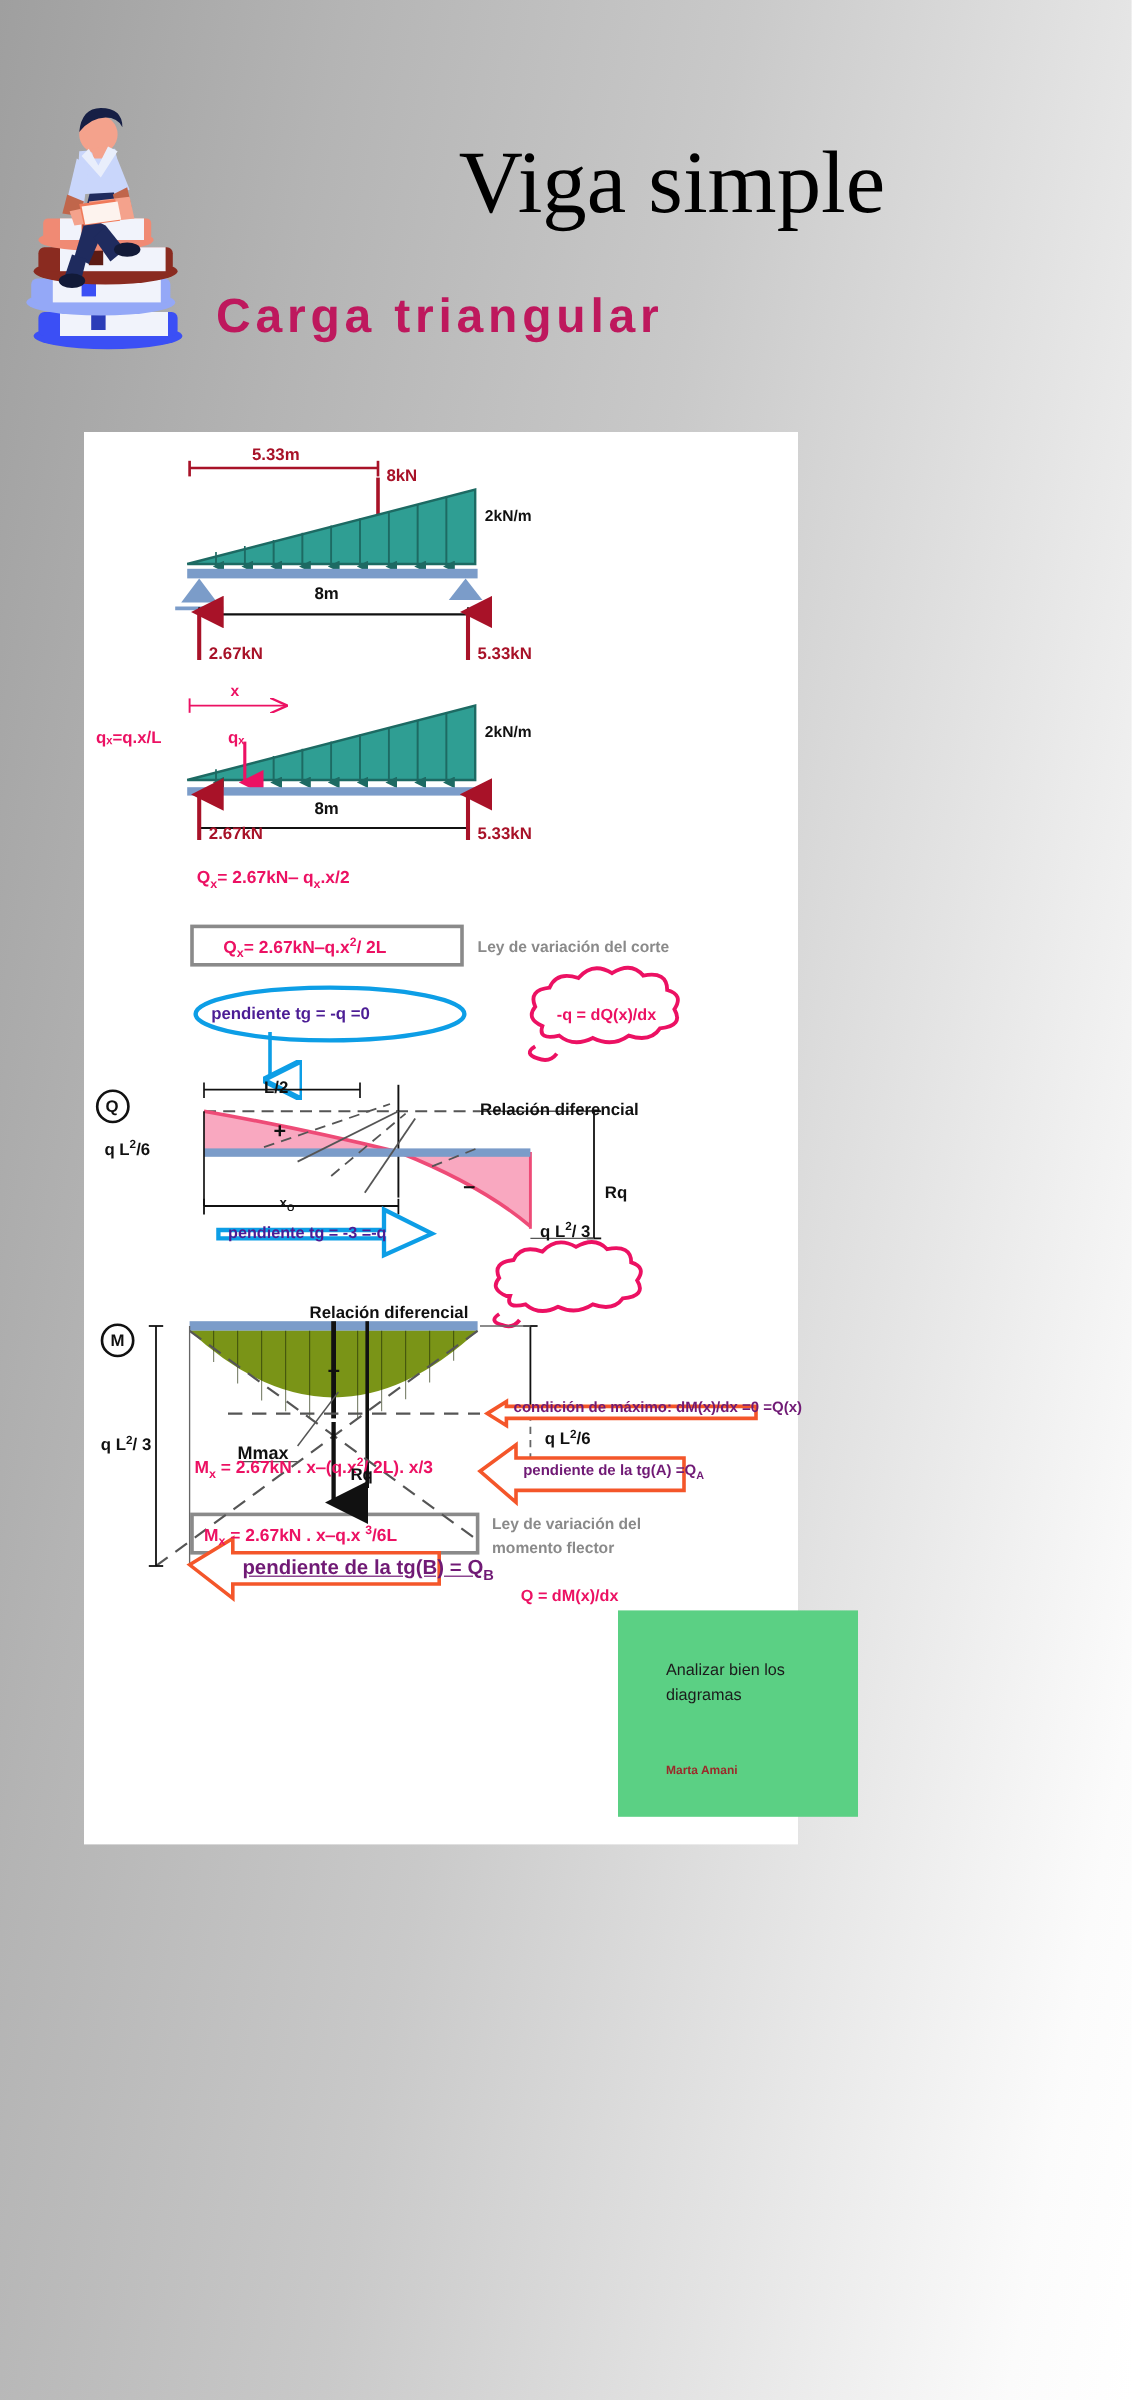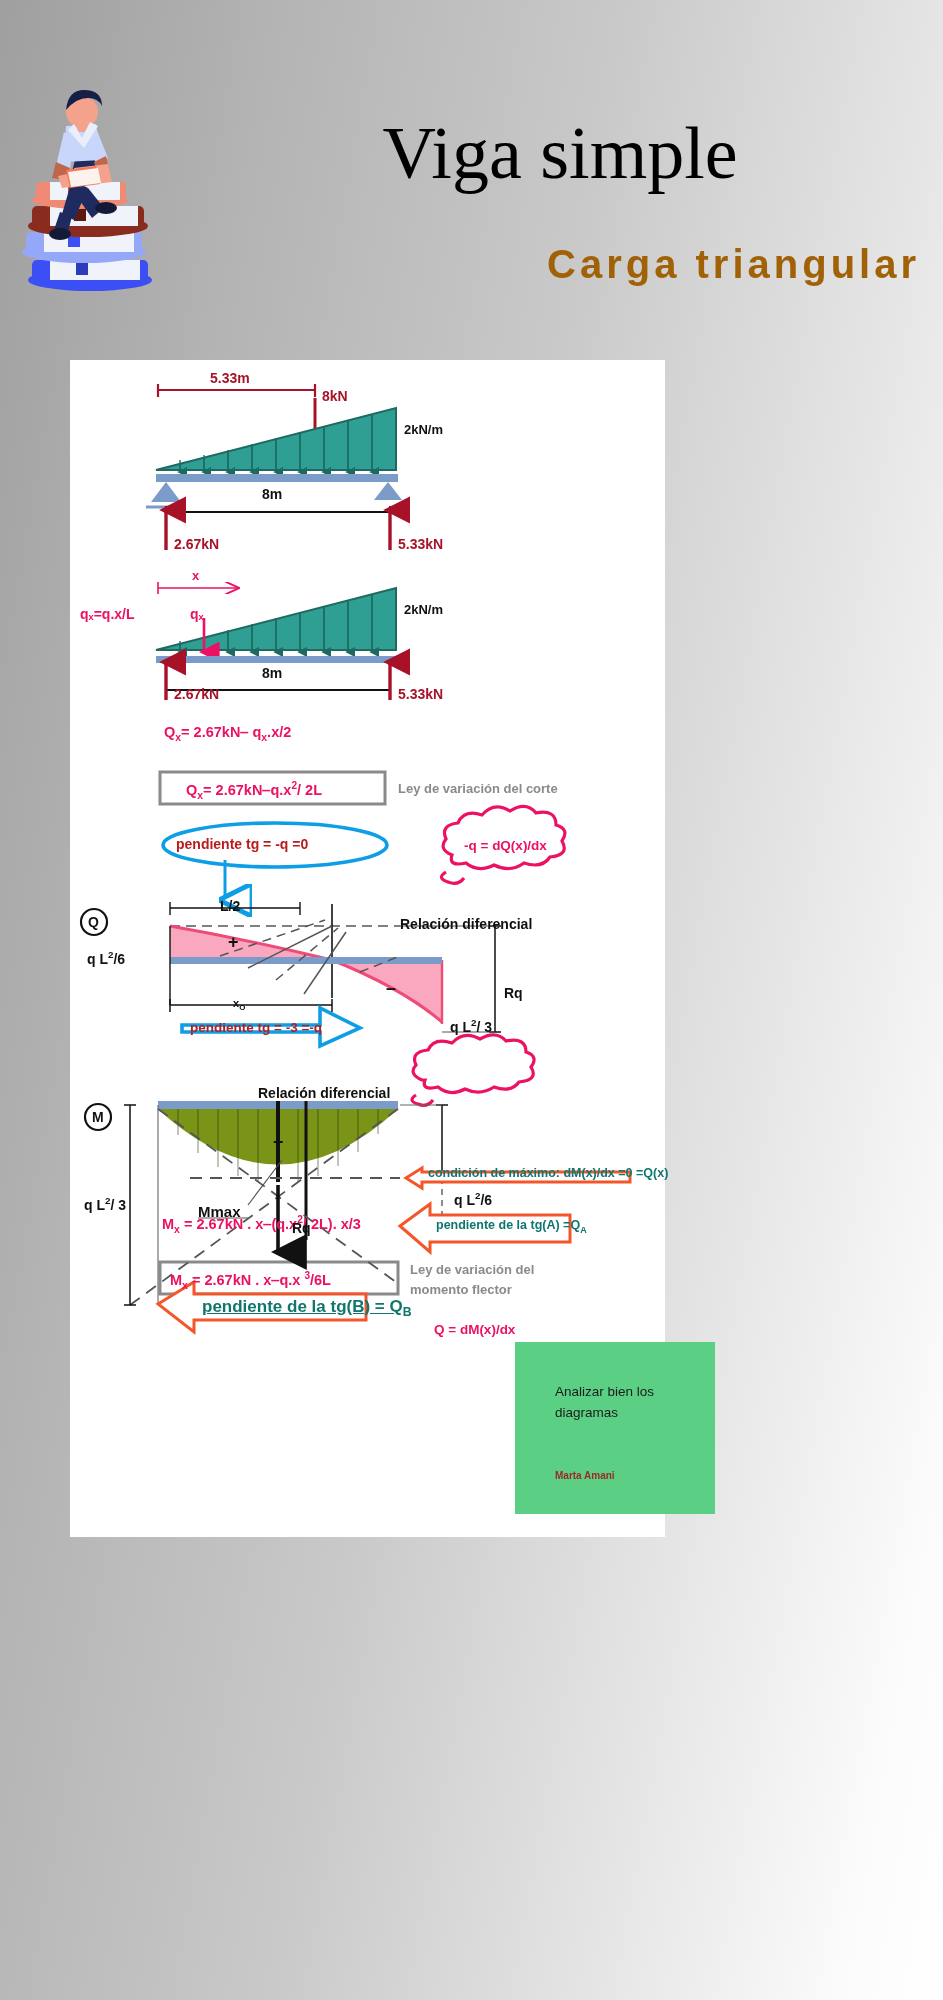--- a/index.html
+++ b/index.html
@@ -13,38 +13,38 @@
   
   #header { position:absolute; left:0; top:0; width:832px; height:300px;margin-top:44px; }
   #book-illustration { position:absolute; left:18px; top:40px; width:180px; height:220px; }
   #main-title {
     position:absolute; left:230px; top:72px; width:660px;
     font-family:"Liberation Serif", serif; font-size:74px; font-weight:400;
     color:#000; text-align:center; letter-spacing:0px; line-height:1;
   }
   #sub-title {
     position:absolute; left:180px; top:198px; width:740px;
-    font-size:40px; font-weight:bold; color:#a16207; text-align:right;
+    font-size:40px; font-weight:bold; color:#be185d; text-align:left;
     letter-spacing:4px;
   }
 
   
   #sheet {
     position:absolute; left:70px; top:360px; width:595px; height:1177px;
     background:#fff;
   }
   .sheet-svg { position:absolute; left:0; top:0; }
 
   
   .lbl { position:absolute; font-weight:bold; white-space:nowrap; }
   .red   { color:#a81228; }
   .pink  { color:#ec1163; }
   .grey  { color:#8a8a8a; }
-  .blue  { color:#b91c1c; }
-  .orange{ color:#0f766e; }
+  .blue  { color:#4c1d95; }
+  .orange{ color:#701a75; }
   .black { color:#111; }
   .lbl sub { font-size:.72em; }
   .lbl sup { font-size:.70em; }
 
   
   #note-card {
     position:absolute; left:515px; top:1342px; width:200px; height:172px;
     background:#5bd084;
   }
   #note-text {

